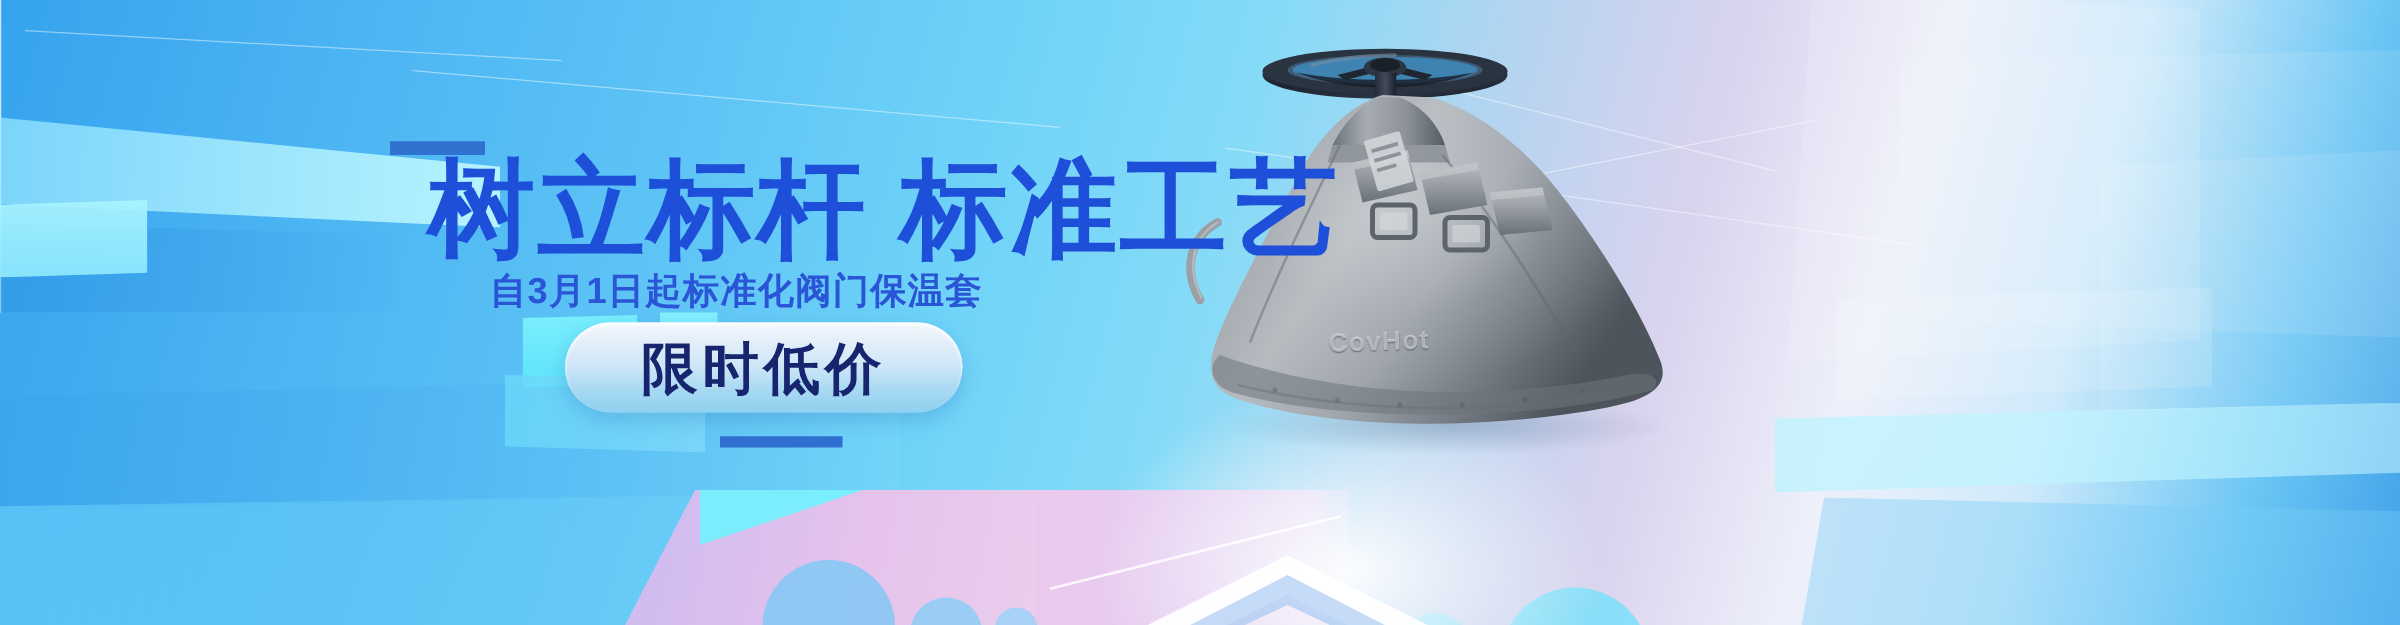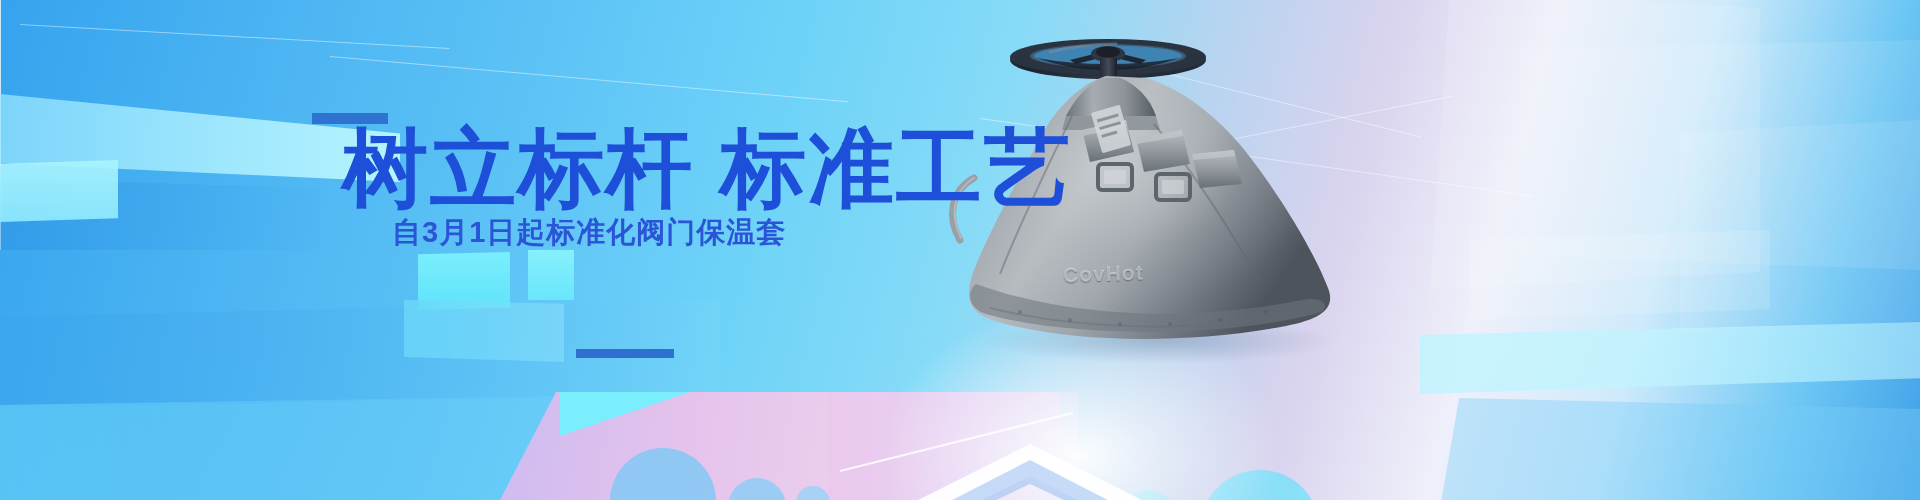--- a/index.html
+++ b/index.html
@@ -459,17 +459,20 @@
 
   <div class="brandmark">CovHot</div>
 
   <div class="content">
     <div class="dash"></div>
 
     <div class="headline">树立标杆 标准工艺</div>
 
     <div class="subtitle">自3月1日起标准化阀门保温套</div>
 
+    <div class="cta">
+      <span class="cta-label">限时低价</span>
+    </div>
 
     <div class="underbar"></div>
   </div>
 
 </div>
 
 </body></html>

